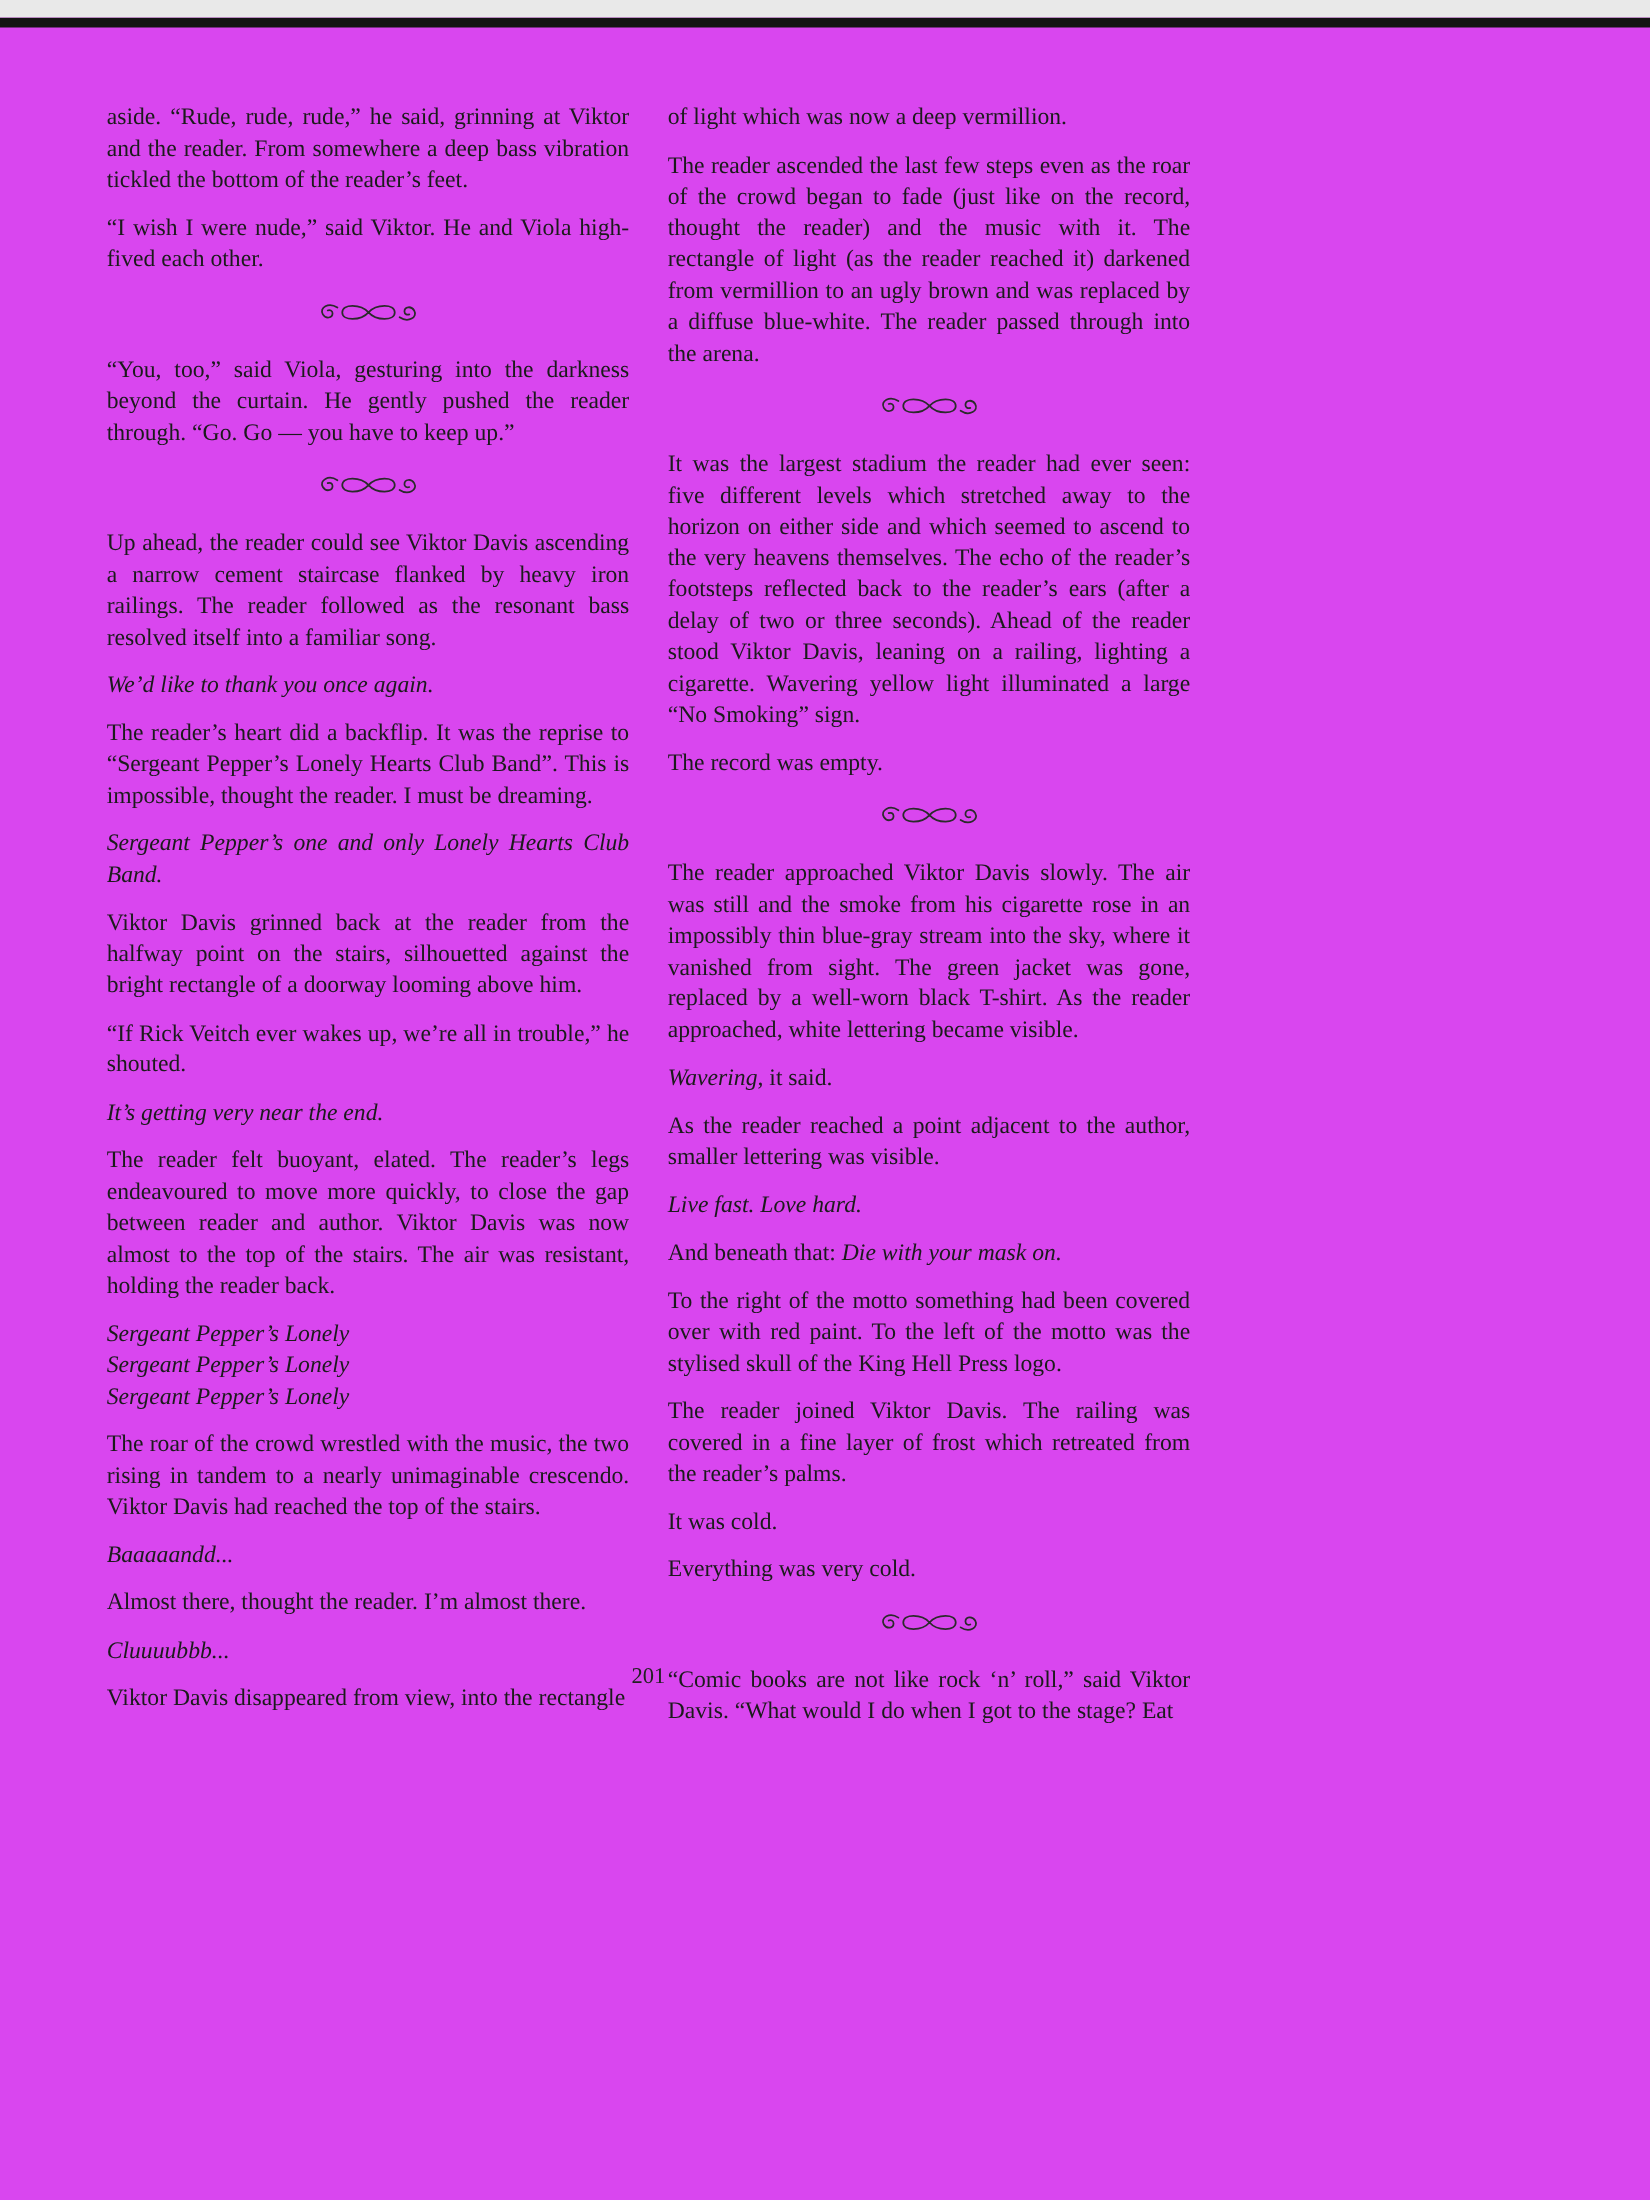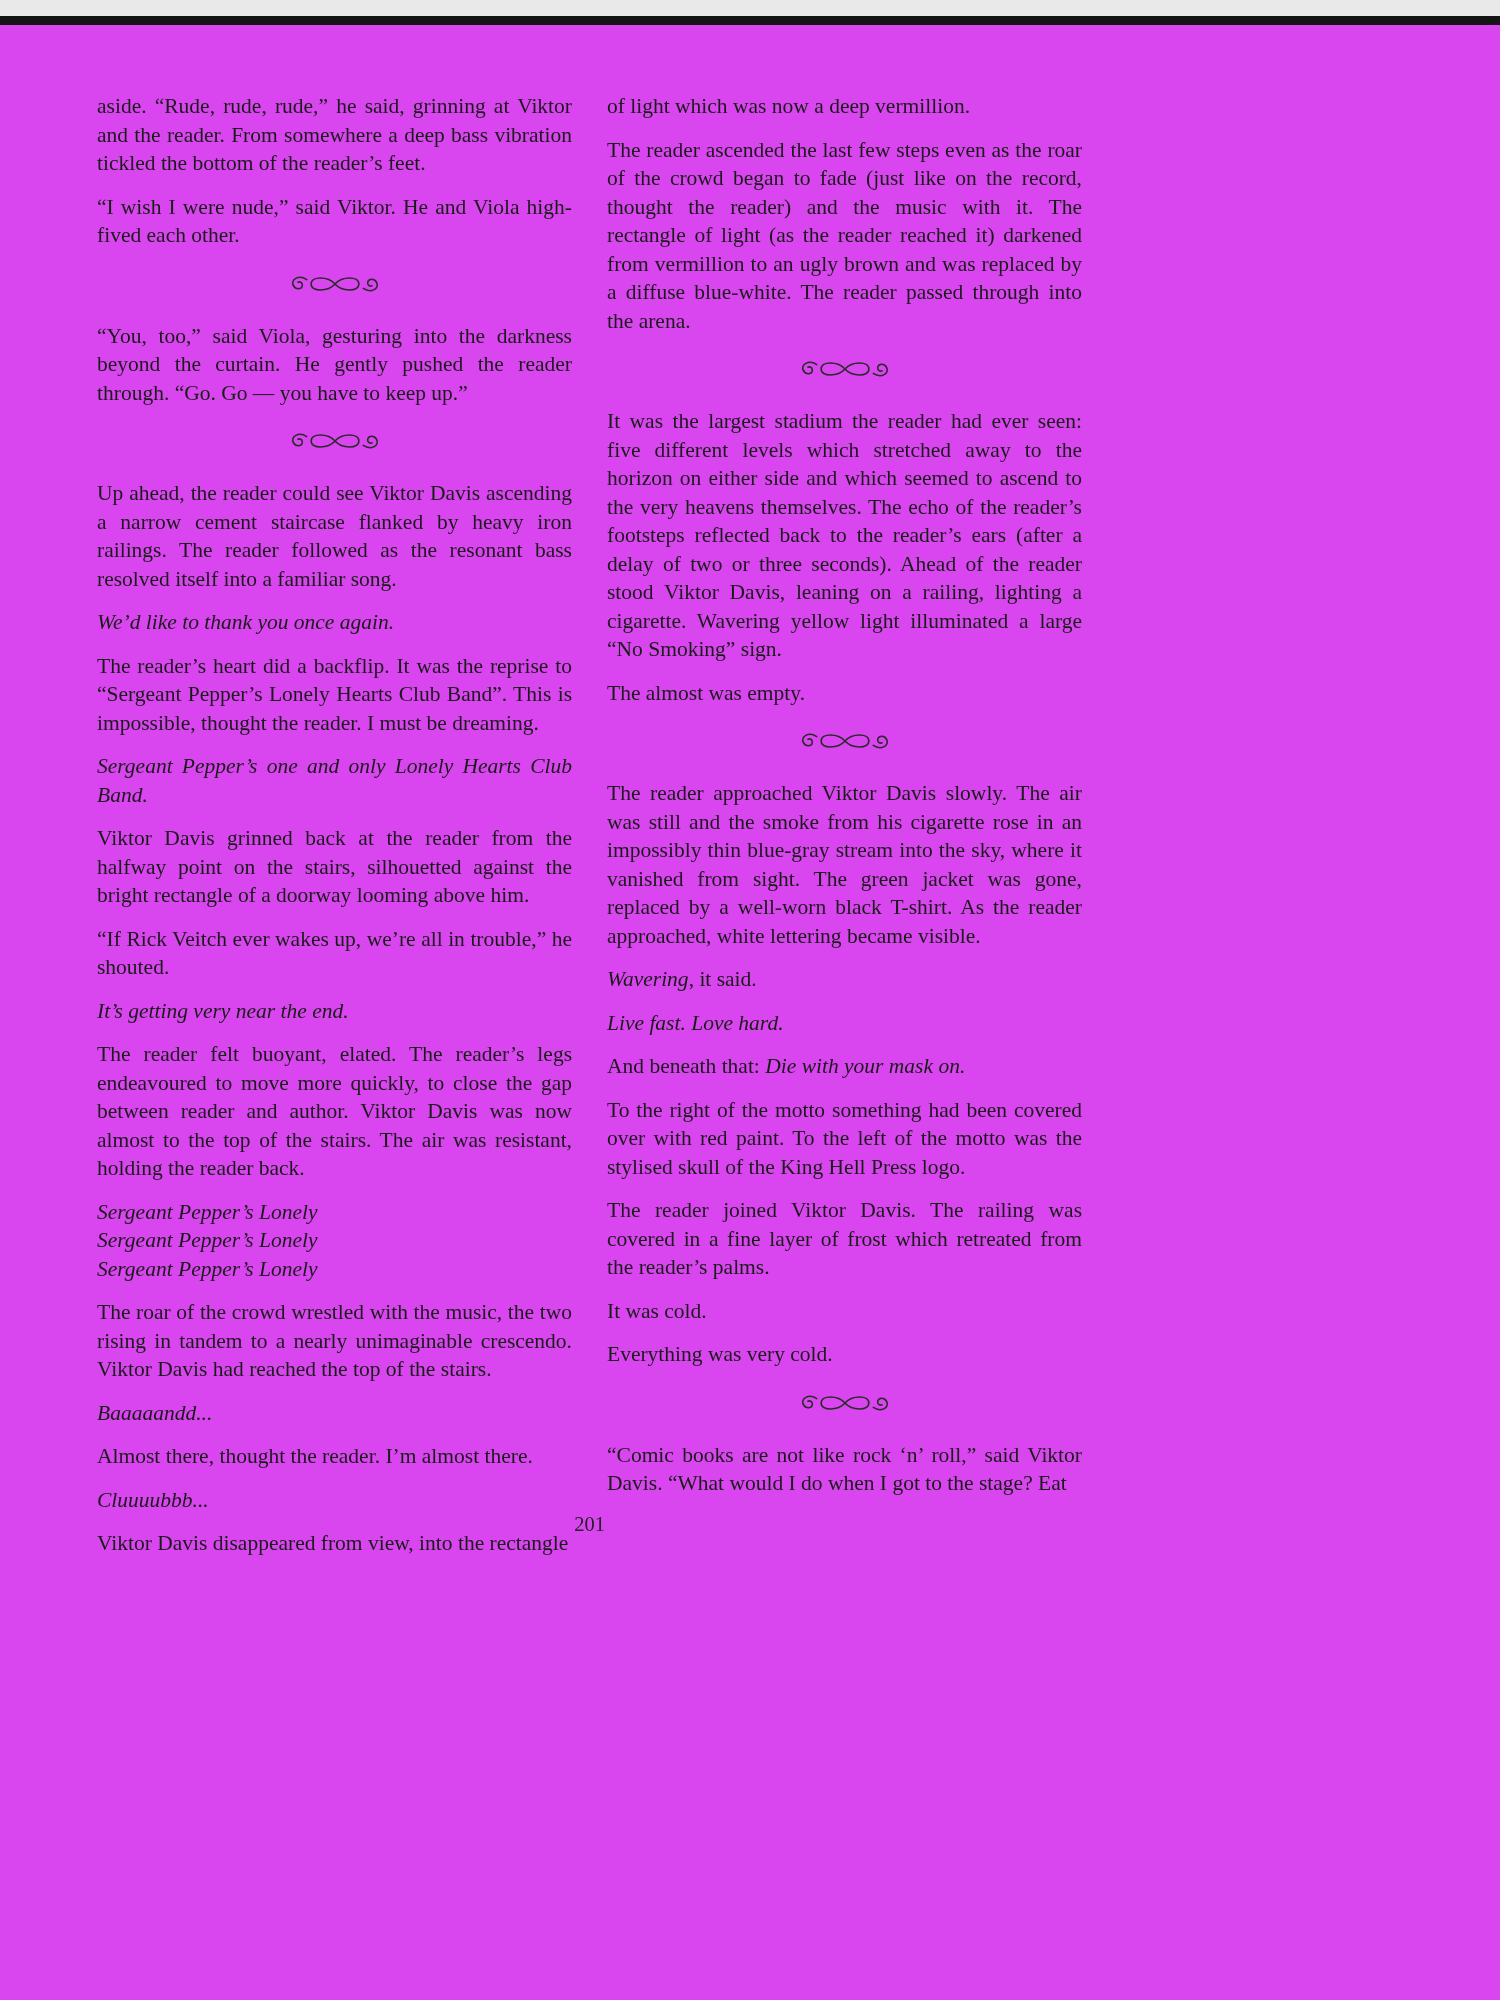--- a/index.html
+++ b/index.html
@@ -107,32 +107,33 @@
         <div class="flourish">
           <svg viewBox="0 0 120 36" width="106" height="32">
             <g fill="none" stroke="#2b2b2b" stroke-width="1.8" stroke-linecap="round">
               <path d="M28 13 C19 7 9 13 13 20 C16 25 23 24 23 19 C23 16 20 15 18 16"></path>
               <path d="M33 18 C33 9 52 9 60 18 C68 27 87 27 87 18 C87 9 68 9 60 18 C52 27 33 27 33 18 Z"></path>
               <path d="M92 23 C101 29 111 23 107 16 C104 11 97 12 97 17 C97 20 100 21 102 20"></path>
             </g>
           </svg>
         </div>
         <p>It was the largest stadium the reader had ever seen: five different levels which stretched away to the horizon on either side and which seemed to ascend to the very heavens themselves. The echo of the reader’s footsteps reflected back to the reader’s ears (after a delay of two or three seconds). Ahead of the reader stood Viktor Davis, leaning on a railing, lighting a cigarette. Wavering yellow light illuminated a large “No Smoking” sign.</p>
-        <p>The almost was empty.</p>
+        <p>The record was empty.</p>
         <div class="flourish">
           <svg viewBox="0 0 120 36" width="106" height="32">
             <g fill="none" stroke="#2b2b2b" stroke-width="1.8" stroke-linecap="round">
               <path d="M28 13 C19 7 9 13 13 20 C16 25 23 24 23 19 C23 16 20 15 18 16"></path>
               <path d="M33 18 C33 9 52 9 60 18 C68 27 87 27 87 18 C87 9 68 9 60 18 C52 27 33 27 33 18 Z"></path>
               <path d="M92 23 C101 29 111 23 107 16 C104 11 97 12 97 17 C97 20 100 21 102 20"></path>
             </g>
           </svg>
         </div>
         <p>The reader approached Viktor Davis slowly. The air was still and the smoke from his cigarette rose in an impossibly thin blue-gray stream into the sky, where it vanished from sight. The green jacket was gone, replaced by a well-worn black T-shirt. As the reader approached, white lettering became visible.</p>
         <p><em>Wavering</em><span>, it said.</span></p>
+        <p>As the reader reached a point adjacent to the author, smaller lettering was visible.</p>
         <p class="italic">Live fast. Love hard.</p>
         <p><span>And beneath that:  </span><em>Die with your mask on.</em></p>
         <p>To the right of the motto something had been covered over with red paint. To the left of the motto was the stylised skull of the King Hell Press logo.</p>
         <p>The reader joined Viktor Davis. The railing was covered in a fine layer of frost which retreated from the reader’s palms.</p>
         <p>It was cold.</p>
         <p>Everything was very cold.</p>
         <div class="flourish">
           <svg viewBox="0 0 120 36" width="106" height="32">
             <g fill="none" stroke="#2b2b2b" stroke-width="1.8" stroke-linecap="round">
               <path d="M28 13 C19 7 9 13 13 20 C16 25 23 24 23 19 C23 16 20 15 18 16"></path>

